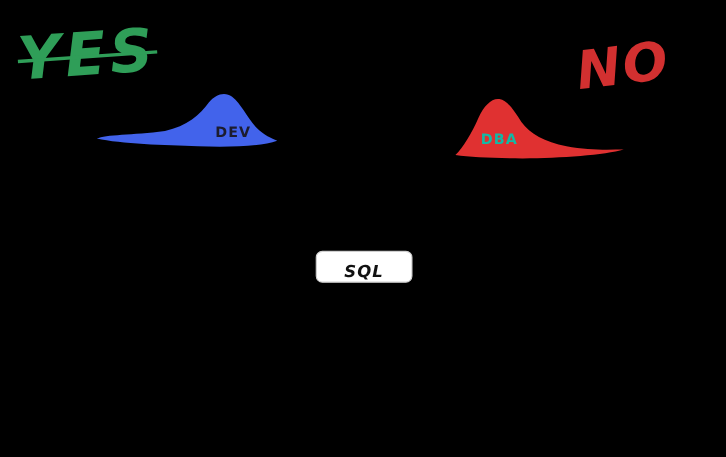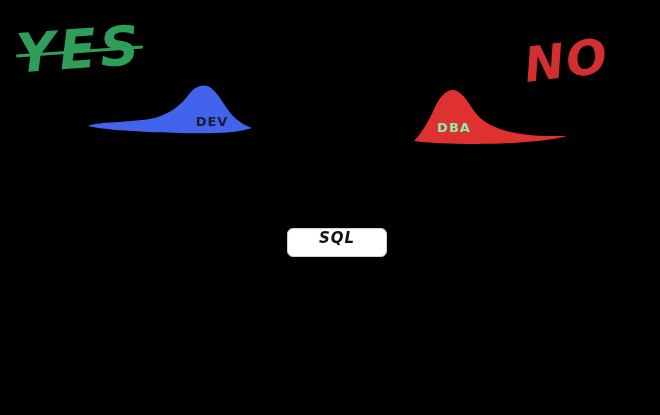--- a/index.html
+++ b/index.html
@@ -50,33 +50,33 @@
   }
   .curve-label {
     position: absolute;
     font-size: 13px;
     font-weight: bold;
     letter-spacing: 1px;
     color: #1c1c2e;
     transform: translate(-50%, -50%);
   }
   .dev-label { left: 212px; top: 121px; }
-  .dba-label { left: 454px; top: 127px; color: #86efac; }
+  .dba-label { left: 454px; top: 127px; color: #14b8a6; }
   .sql-box {
     position: absolute;
     left: 287px;
     top: 228px;
-    width: 100px;
+    width: 88px;
     height: 29px;
     background: #ffffff;
     border: 1.5px solid #cfcfcf;
     border-radius: 6px;
     box-sizing: border-box;
     display: flex;
-    align-items: flex-start;
+    align-items: flex-end;
     justify-content: center;
   }
   .sql-text {
     font-size: 15px;
     font-weight: bold;
     letter-spacing: 1px;
     color: #111111;
     font-style: italic;
   }
 </style>

